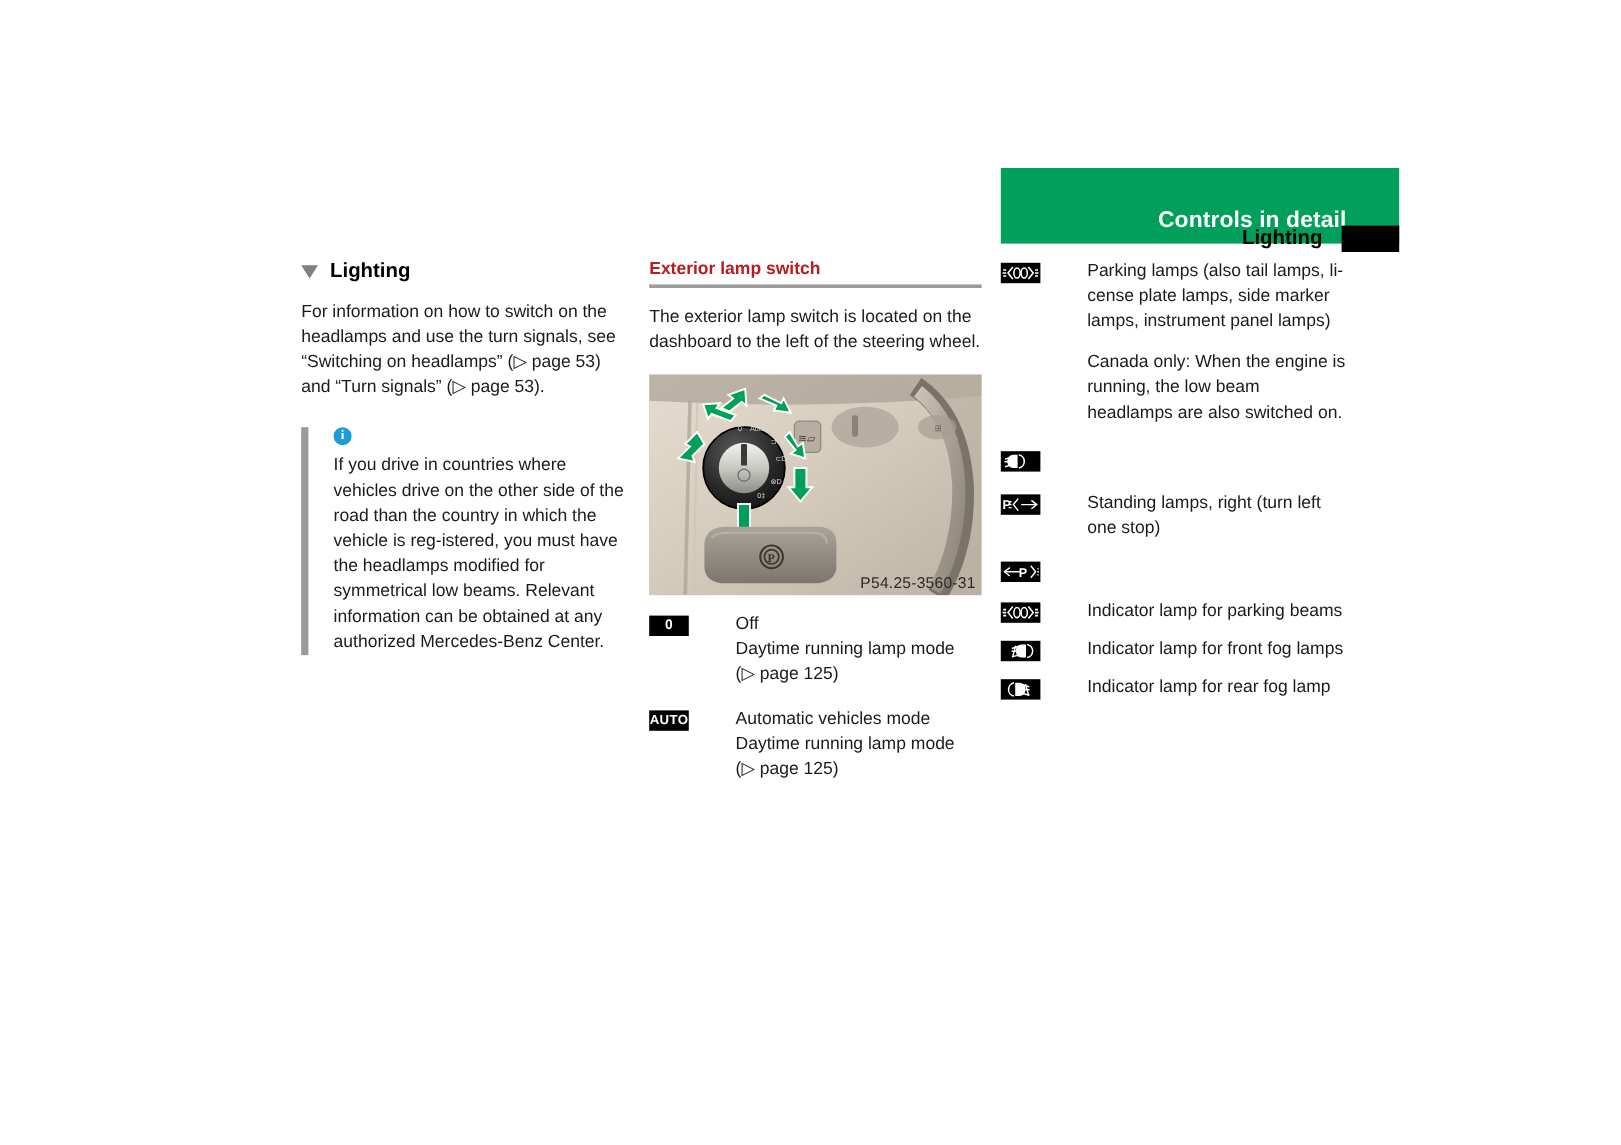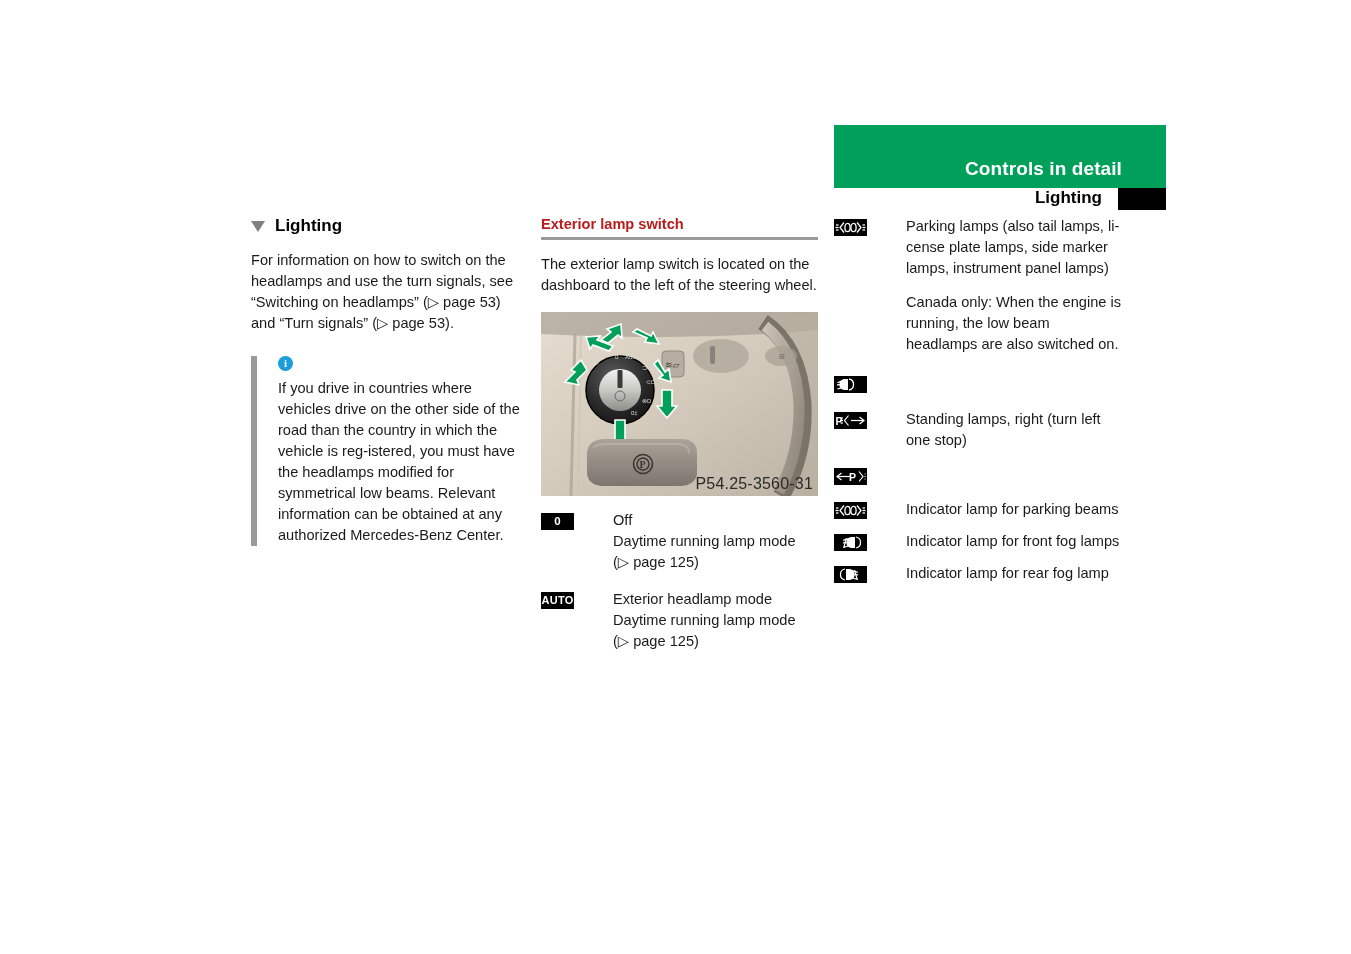--- a/index.html
+++ b/index.html
@@ -15,21 +15,21 @@
     color: #000000;
     overflow: hidden;
   }
 
   .page { position: absolute; inset: 0; }
 
   
   .header-green {
     position: absolute;
     left: 834px;
-    top: 125px;
+    top: 140px;
     width: 332px;
     height: 63px;
     background: #00a05a;
   }
   .header-green-title {
     position: absolute;
     right: 44px;
     bottom: 8px;
     color: #ffffff;
     font-size: 19px;
@@ -147,21 +147,21 @@
     height: 184px;
     margin-top: 16px;
     overflow: hidden;
     background: #cfc6b8;
   }
   .photo svg { display: block; }
   .photo-caption {
     position: absolute;
     right: 5px;
     bottom: 3px;
-    font-size: 16px;
+    font-size: 13px;
     color: #2b2b2b;
     font-family: "Liberation Sans", sans-serif;
     letter-spacing: 0.2px;
   }
 
   
   .legend { margin-top: 14px; }
   .legend-row {
     display: flex;
     align-items: flex-start;
@@ -362,21 +362,21 @@
           <div>Daytime running lamp mode</div>
           <div>(▷ page 125)</div>
         </div>
       </div>
 
       <div class="legend-row" style="margin-top:16px;">
         <div class="legend-badge">
           <span class="badge-text">AUTO</span>
         </div>
         <div class="legend-body">
-          <div>Exterior headlamp mode</div>
+          <div>Automatic vehicles mode</div>
           <div>Daytime running lamp mode</div>
           <div>(▷ page 125)</div>
         </div>
       </div>
 
     </div>
   </div>
 
   <div class="col col-right">
     <div class="legend" style="margin-top:0;">

